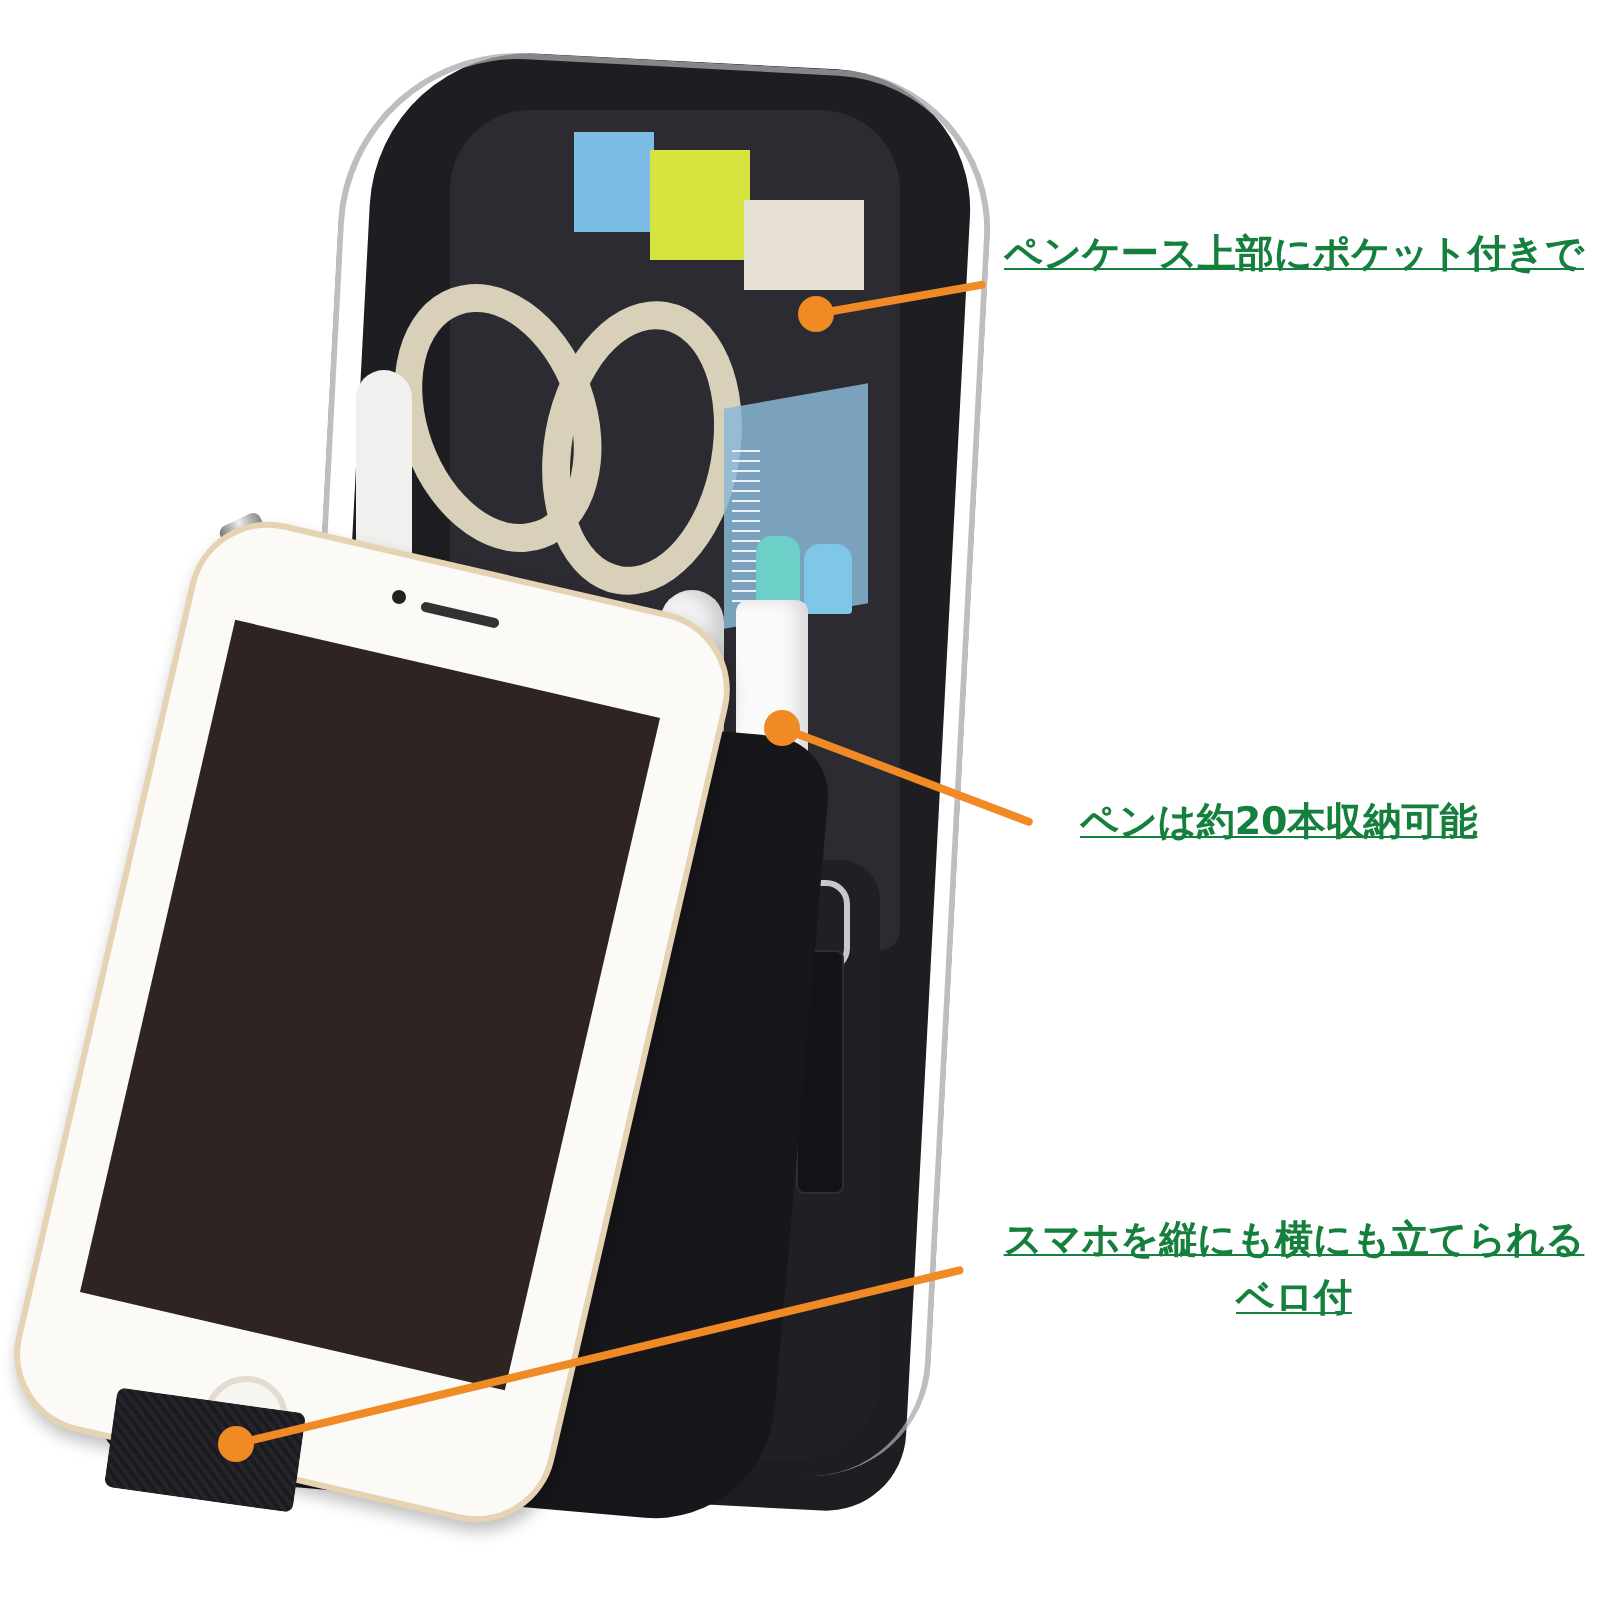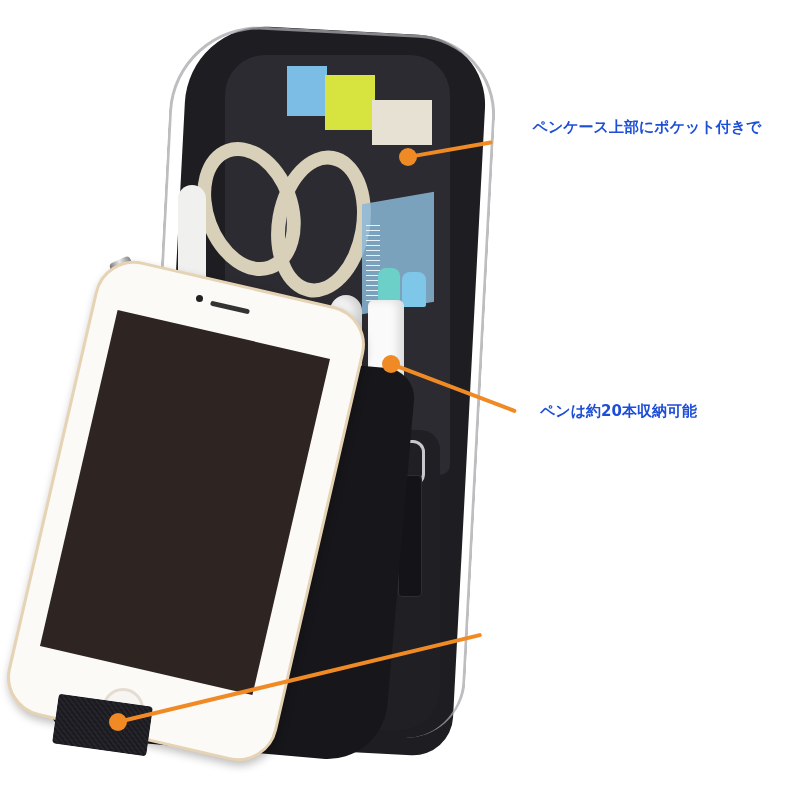--- a/index.html
+++ b/index.html
@@ -42,21 +42,21 @@
   .phone { left:48px; top:278px; width:270px; height:460px; background:#fbfaf7; border-radius:40px; transform:rotate(13deg); border:3px solid #e6d3b4; box-shadow:2px 4px 8px rgba(0,0,0,.25); }
   .phone-screen { left:76px; top:330px; width:218px; height:345px; background:#2e2523; transform:rotate(13deg); }
   .phone-speaker { left:210px; top:305px; width:40px; height:5px; background:#333; border-radius:3px; transform:rotate(13deg); }
   .phone-cam { left:196px; top:295px; width:7px; height:7px; background:#222; border-radius:50%; }
   .phone-home { left:102px; top:688px; width:36px; height:36px; border:3px solid #e4dcd0; border-radius:50%; background:#f7f5f1; }
   .tab { left:55px; top:700px; width:95px; height:50px; background:#1d1d22; transform:rotate(8deg); border-radius:4px; background-image:repeating-linear-gradient(45deg,#24242a 0 2px,#1a1a1f 2px 4px); }
 
   
   .callout-line { position:absolute; height:4px; background:#f08a24; transform-origin:0 50%; border-radius:2px; }
   .callout-dot { position:absolute; width:18px; height:18px; border-radius:50%; background:#f08a24; }
-  .callout-text { position:absolute; color:#1d4ed8; font-weight:bold; font-size:15px; line-height:29px; text-align:center; white-space:nowrap; font-family:"DejaVu Sans", sans-serif; }
+  .callout-text { position:absolute; color:#15803d; font-weight:bold; font-size:19px; line-height:29px; text-align:center; white-space:nowrap; font-family:"DejaVu Sans", sans-serif;text-decoration:underline; }
 </style>
 </head>
 <body>
 
 <div class="stage">
 
   <div class="abs pouch-back"></div>
   <div class="abs pouch-inner"></div>
   <div class="abs note-blue"></div>
   <div class="abs note-yellow"></div>
@@ -92,13 +92,17 @@
   </div>
 
   <div class="callout-line" style="left:391px;top:362px;width:134px;transform:rotate(20.8deg);"></div>
   <div class="callout-dot" style="left:382px;top:355px;"></div>
   <div class="callout-text" style="left:540px;top:397px;text-align:right;">
     <div>ペンは約20本収納可能</div>
   </div>
 
   <div class="callout-line" style="left:118px;top:720px;width:374px;transform:rotate(-13.5deg);"></div>
   <div class="callout-dot" style="left:109px;top:713px;"></div>
+  <div class="callout-text" style="left:494px;top:606px;width:306px;">
+    <div>スマホを縦にも横にも立てられる</div>
+    <div>ベロ付</div>
+  </div>
 </div>
 
 </body></html>

